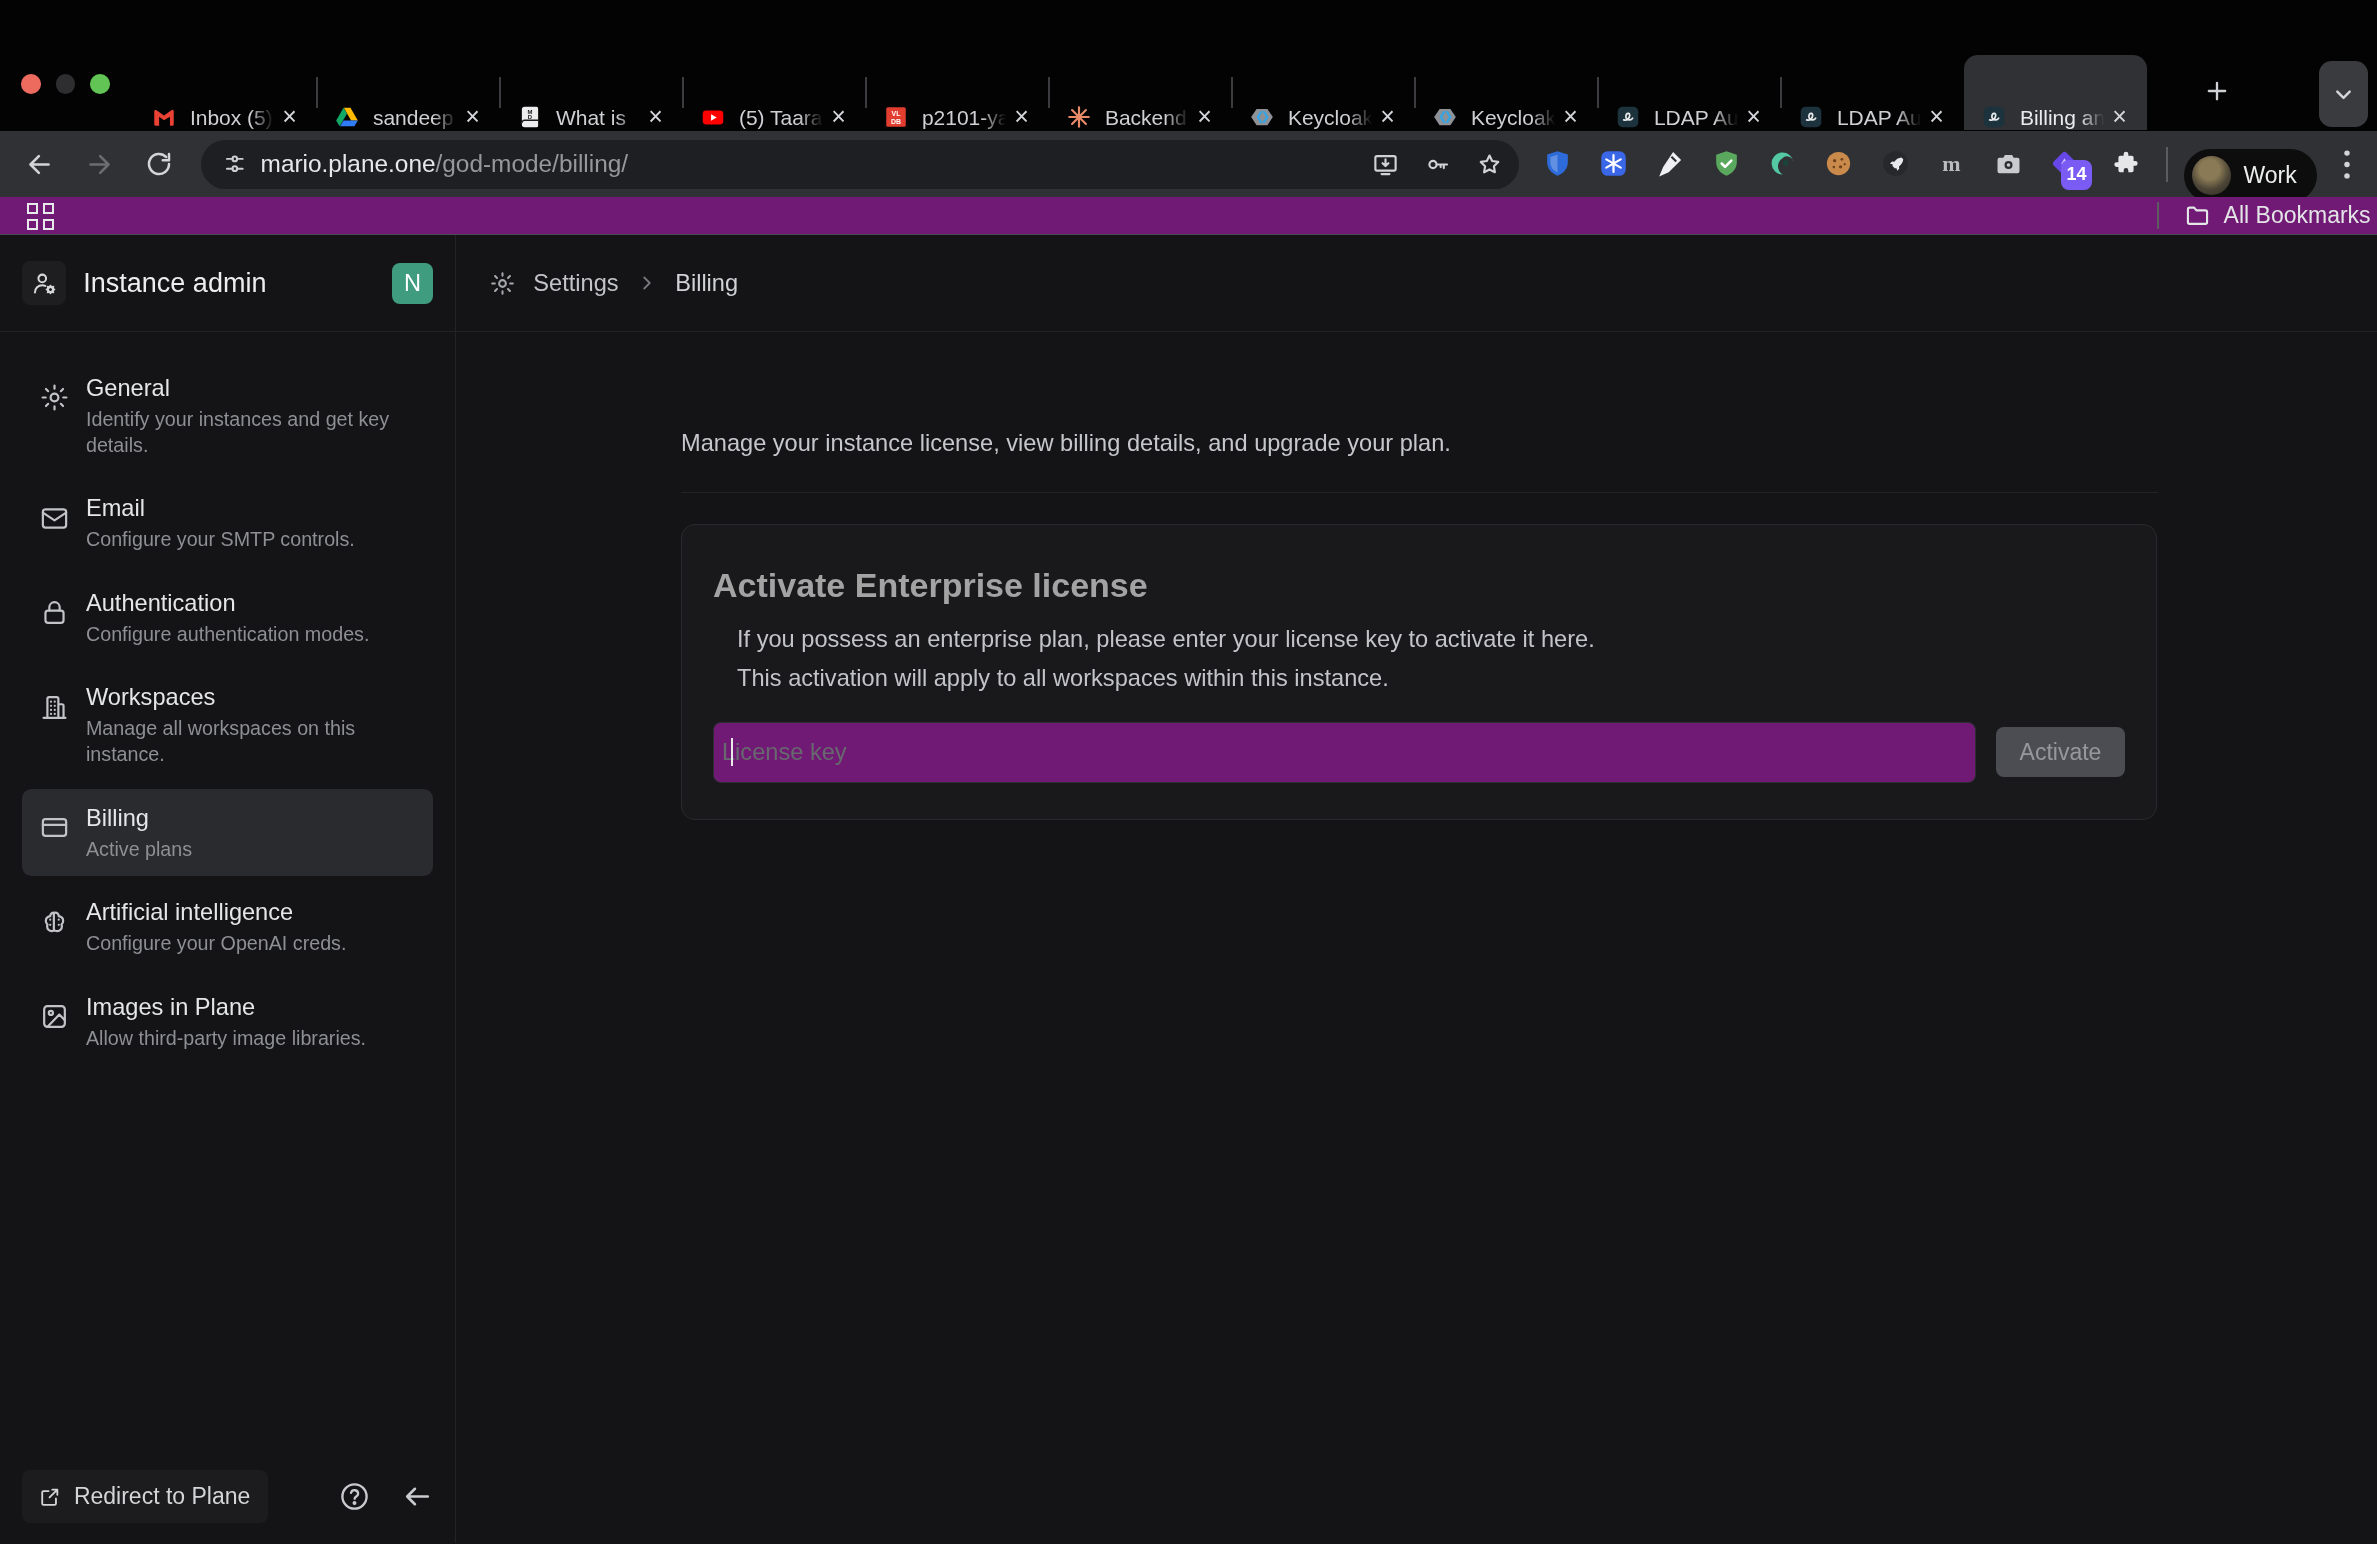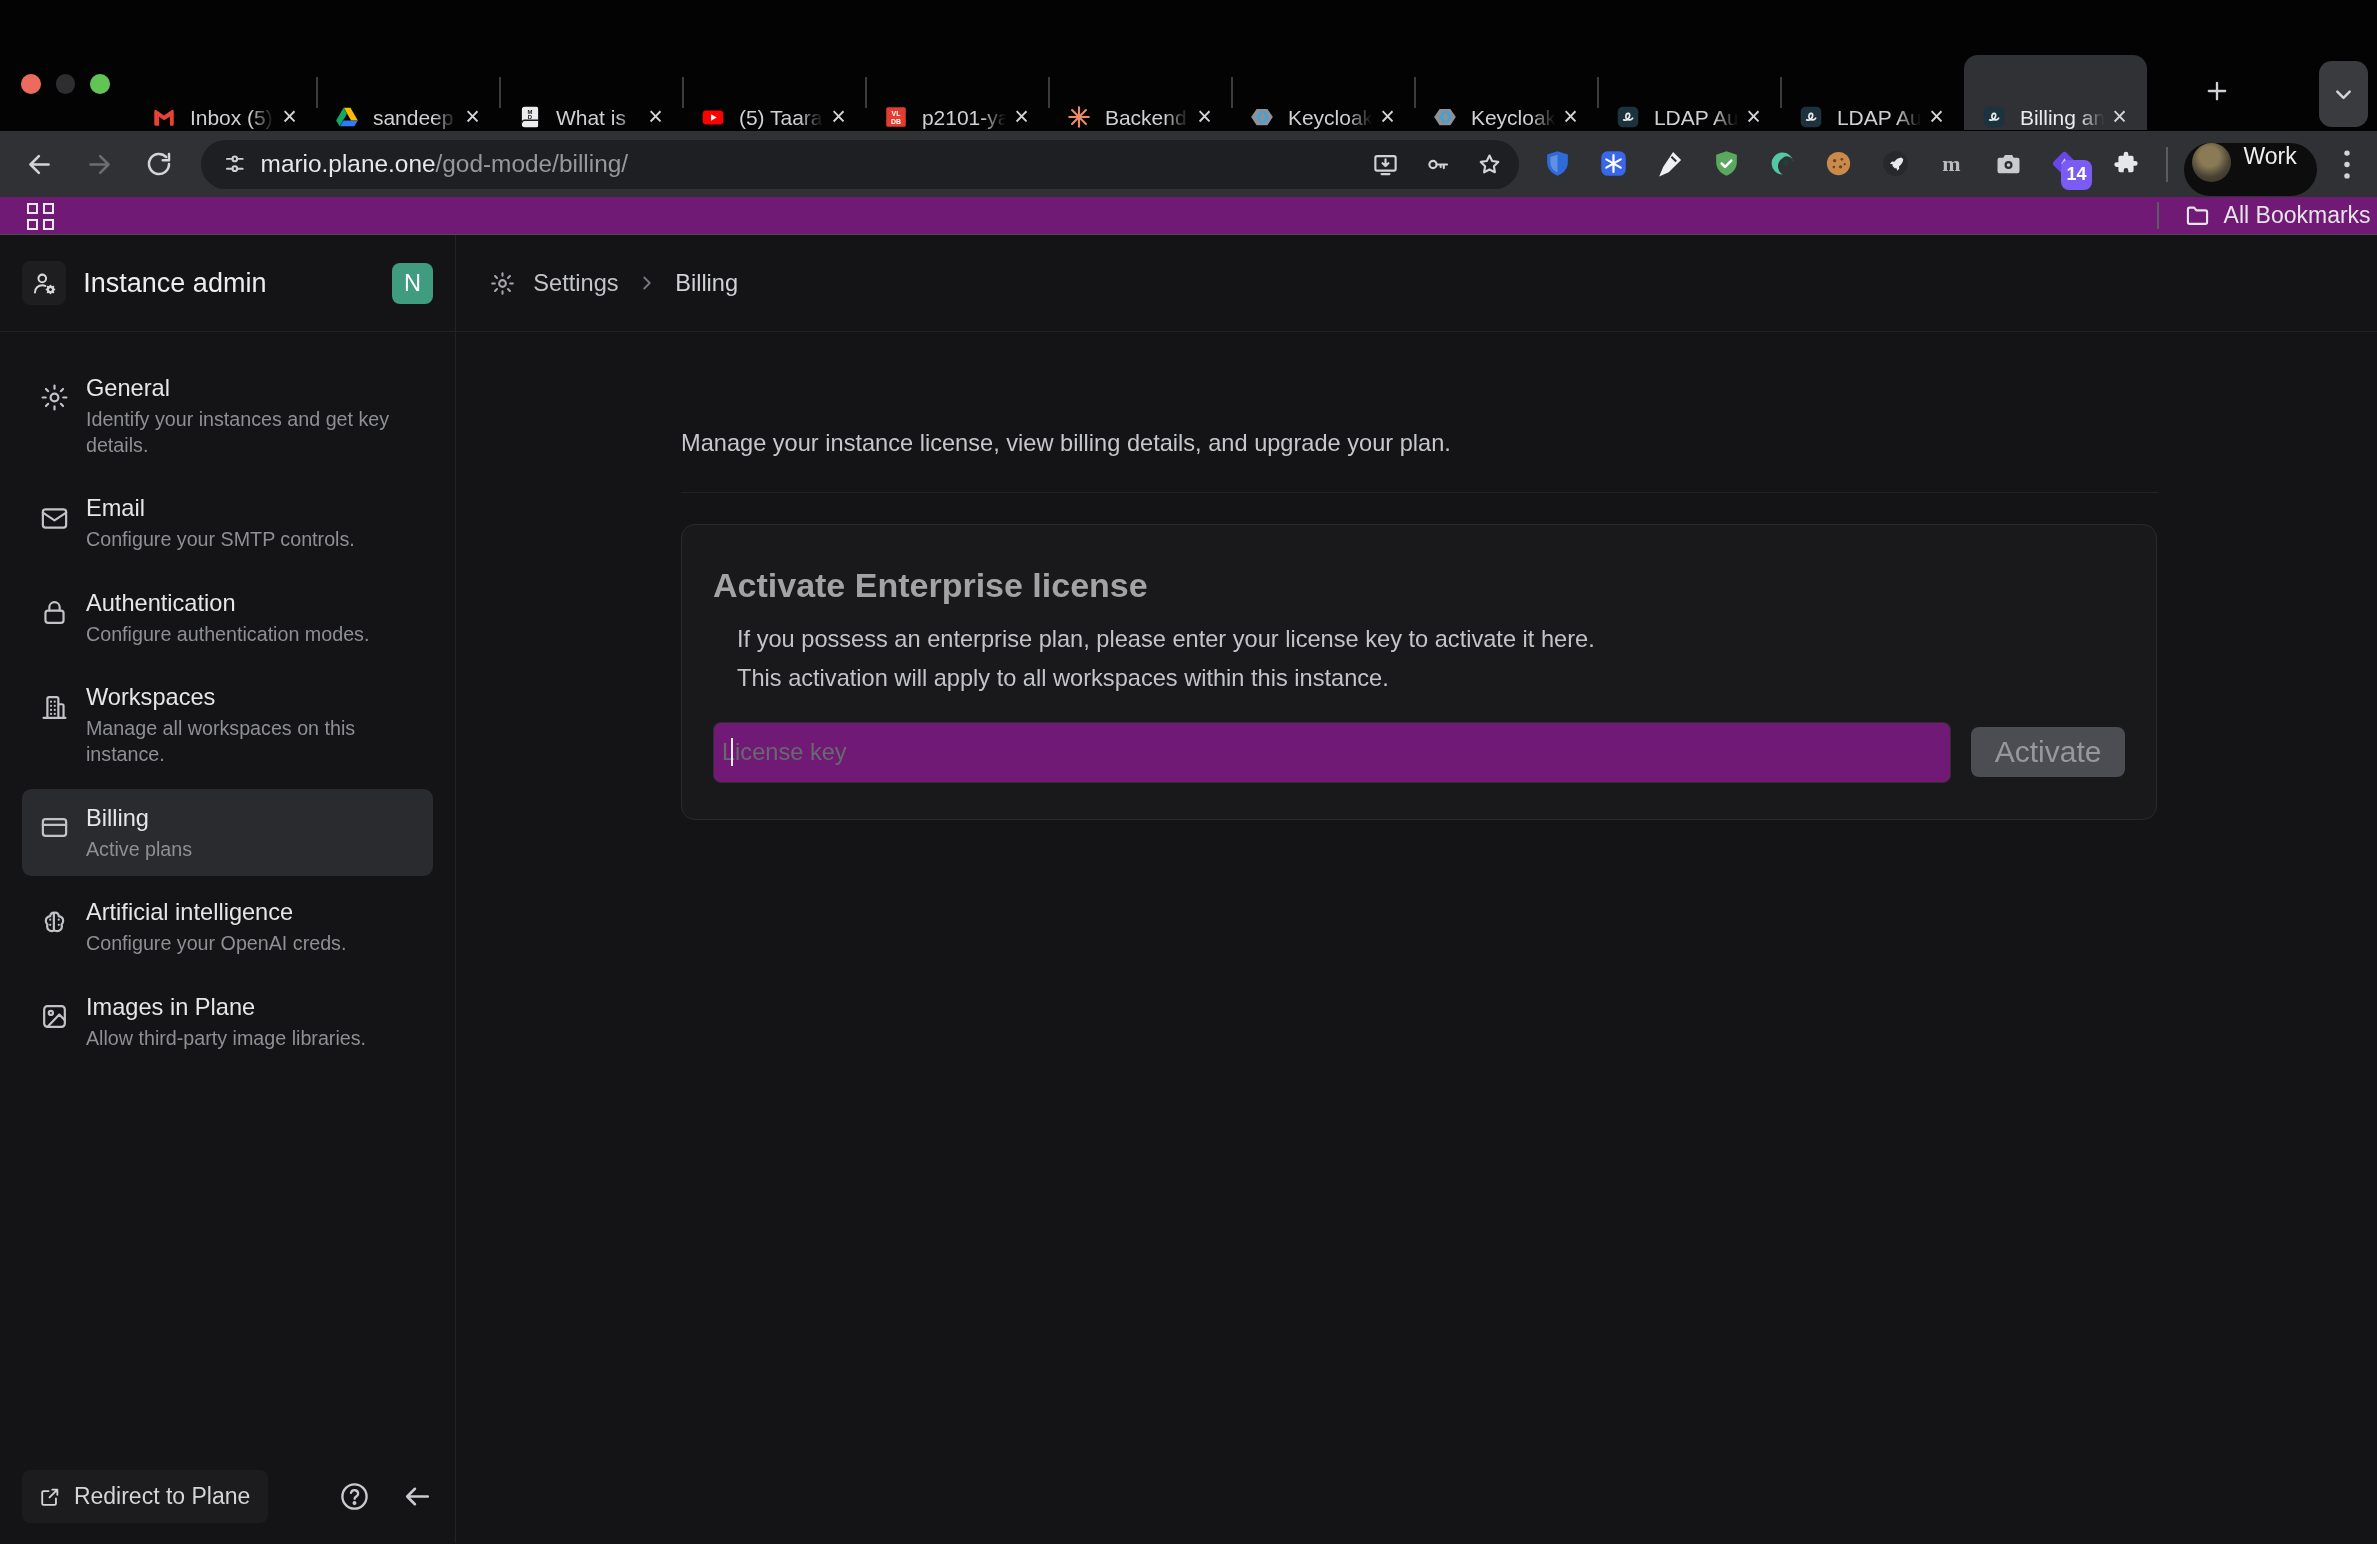--- a/index.html
+++ b/index.html
@@ -43,22 +43,22 @@
   .omni-domain { color:#e7e8ea; }
   .omni-path { color:#96989d; }
   .omni-right { position:absolute; right:15.7px; display:flex; align-items:center; gap:25px; color:#d0d2d5; }
   .ext-row { position:absolute; left:1539px; top:7.9px; height:50px; display:flex; align-items:center; gap:20.4px; }
   .ext { position:relative; width:36px; height:36px; display:flex; align-items:center; justify-content:center; }
   .ext svg { width:31px; height:31px; }
   .ext-badge { position:absolute; right:-9.4px; bottom:-7.9px; min-width:31px; height:30px; border-radius:7.9px;
                background:#7a5cf5; color:#fff; font-size:18px; font-weight:bold; display:flex;
                align-items:center; justify-content:center; padding:0 4.7px; }
   .tb-divider { position:absolute; left:2166px; top:15.7px; width:2.4px; height:35px; background:#5a5c60; }
-  .profile-chip { position:absolute; left:2184px; top:12px; height:53px; border-radius:27px; background:#0d0d0e;
-                  display:flex; align-items:flex-start; padding:0 20.4px 0 7.9px; gap:12.6px; }
+  .profile-chip { position:absolute; left:2184px; top:18px; height:53px; border-radius:27px; background:#0d0d0e;
+                  display:flex; align-items:center; padding:0 20.4px 0 7.9px; gap:12.6px; }
   .avatar { width:39px; height:39px; border-radius:50%;
             background:radial-gradient(circle at 45% 35%, #8a7a55 0 30%, #4b4436 60%, #2c2a22 100%); }
   .profile-name { color:#eceded; font-size:23px; }
   .menu-dots { position:absolute; left:2333px; top:12.6px; color:#d3d4d7; }
 
   .bookmarks { position:relative; width:2377px; height:38px; background:#701a75;
                border-bottom:1.6px solid #4a4b4e; }
   .apps-grid { position:absolute; left:27px; top:6.3px; display:grid; grid-template-columns:11px 11px;
                grid-gap:4.7px; }
   .apps-grid i { width:11px; height:11px; border:2.4px solid #e8e9eb; display:block; }
@@ -106,21 +106,21 @@
   .card-line { font-size:23.6px; color:#c3c4c8; margin-top:19px; line-height:31px;margin-left:24px; }
   .card-line + .card-line { margin-top:7.9px; }
   .license-row { margin-top:28px; display:flex; align-items:center; gap:20.4px; }
   .license-wrap { position:relative; flex:1; }
   .license-input { width:100%; height:61px; background:#701a75; border:1.6px solid #2e2f34; border-radius:7.9px;
                    color:#e8e9eb; font-size:23.6px; padding:0 8px; outline:none;
                    font-family:"Liberation Sans", sans-serif; }
   .license-input::placeholder { color:#67696e; }
   .caret { position:absolute; left:18px; top:16.5px; width:2.4px; height:28px; background:#e8e9ea; }
   .activate-btn { height:50px; padding:0 23.6px; border:none; border-radius:7.9px; background:#4c4d52;
-                  color:#97989d; font-size:30px; font-family:"Liberation Sans", sans-serif; }
+                  color:#97989d; font-size:23px; font-family:"Liberation Sans", sans-serif; }
 </style>
 </head>
 <body>
 
 <div class="frame">
   <div class="traffic">
     <div class="light red"></div>
     <div class="light yellow"></div>
     <div class="light green"></div>
   </div>

